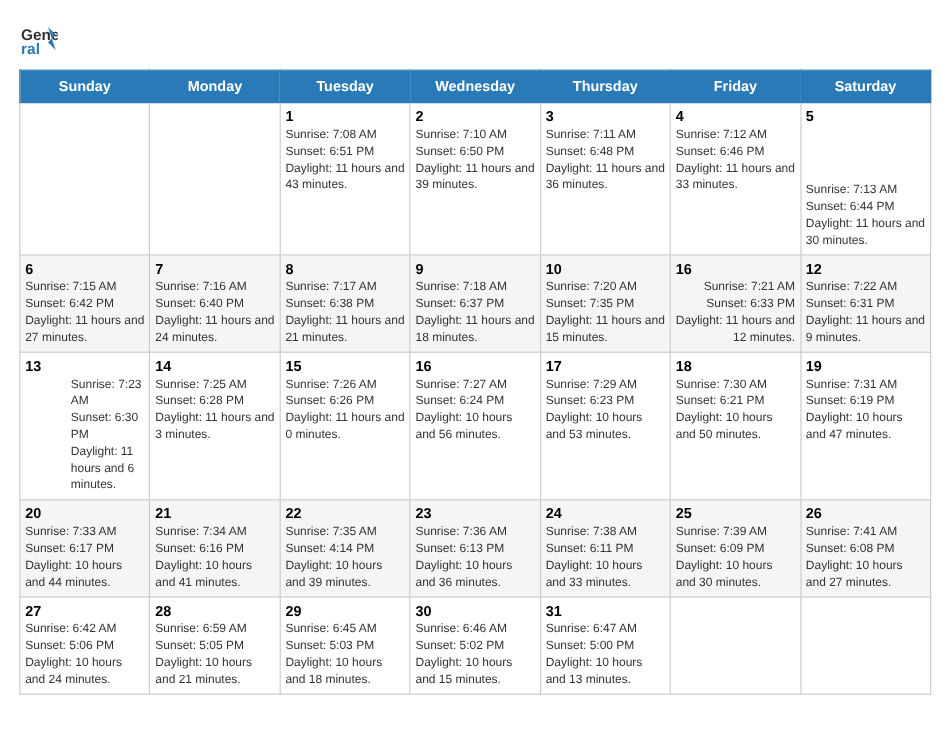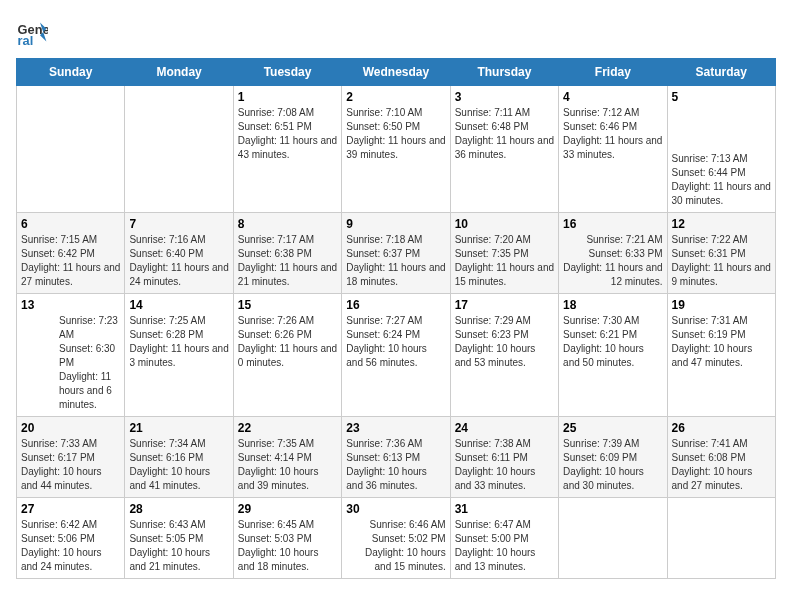--- a/index.html
+++ b/index.html
@@ -268,33 +268,33 @@
       </tr>
       <tr>
         <td>
           <span class="day-num">27</span>
           <div class="day-info" style="white-space: pre-line;">Sunrise: 6:42 AM
 Sunset: 5:06 PM
 Daylight: 10 hours and 24 minutes.</div>
         </td>
         <td>
           <span class="day-num">28</span>
-          <div class="day-info" style="white-space: pre-line;">Sunrise: 6:43 AM
+          <div class="day-info" style="white-space: pre-line;">Sunrise: 6:59 AM
 Sunset: 5:05 PM
 Daylight: 10 hours and 21 minutes.</div>
         </td>
         <td>
           <span class="day-num">29</span>
           <div class="day-info" style="white-space: pre-line;">Sunrise: 6:45 AM
 Sunset: 5:03 PM
 Daylight: 10 hours and 18 minutes.</div>
         </td>
         <td>
           <span class="day-num">30</span>
-          <div class="day-info" style="white-space: pre-line; text-align: right;">Sunrise: 6:46 AM
+          <div class="day-info" style="white-space: pre-line;">Sunrise: 6:46 AM
 Sunset: 5:02 PM
 Daylight: 10 hours and 15 minutes.</div>
         </td>
         <td>
           <span class="day-num">31</span>
           <div class="day-info" style="white-space: pre-line;">Sunrise: 6:47 AM
 Sunset: 5:00 PM
 Daylight: 10 hours and 13 minutes.</div>
         </td>
         <td class="empty"></td>

